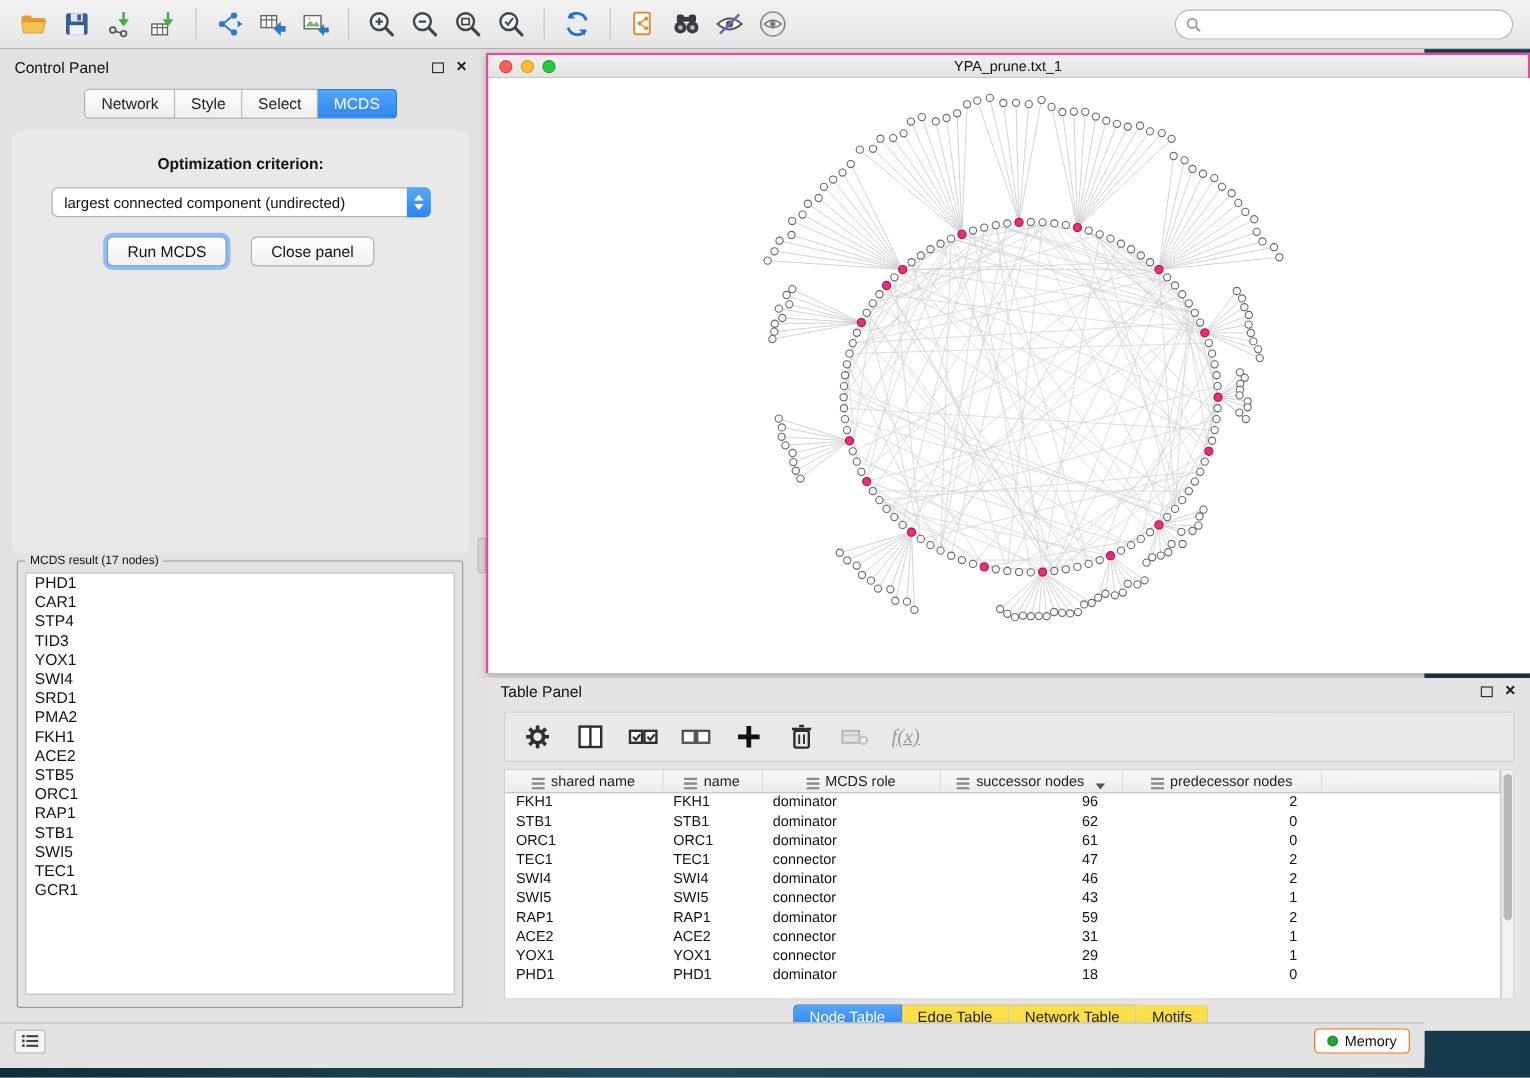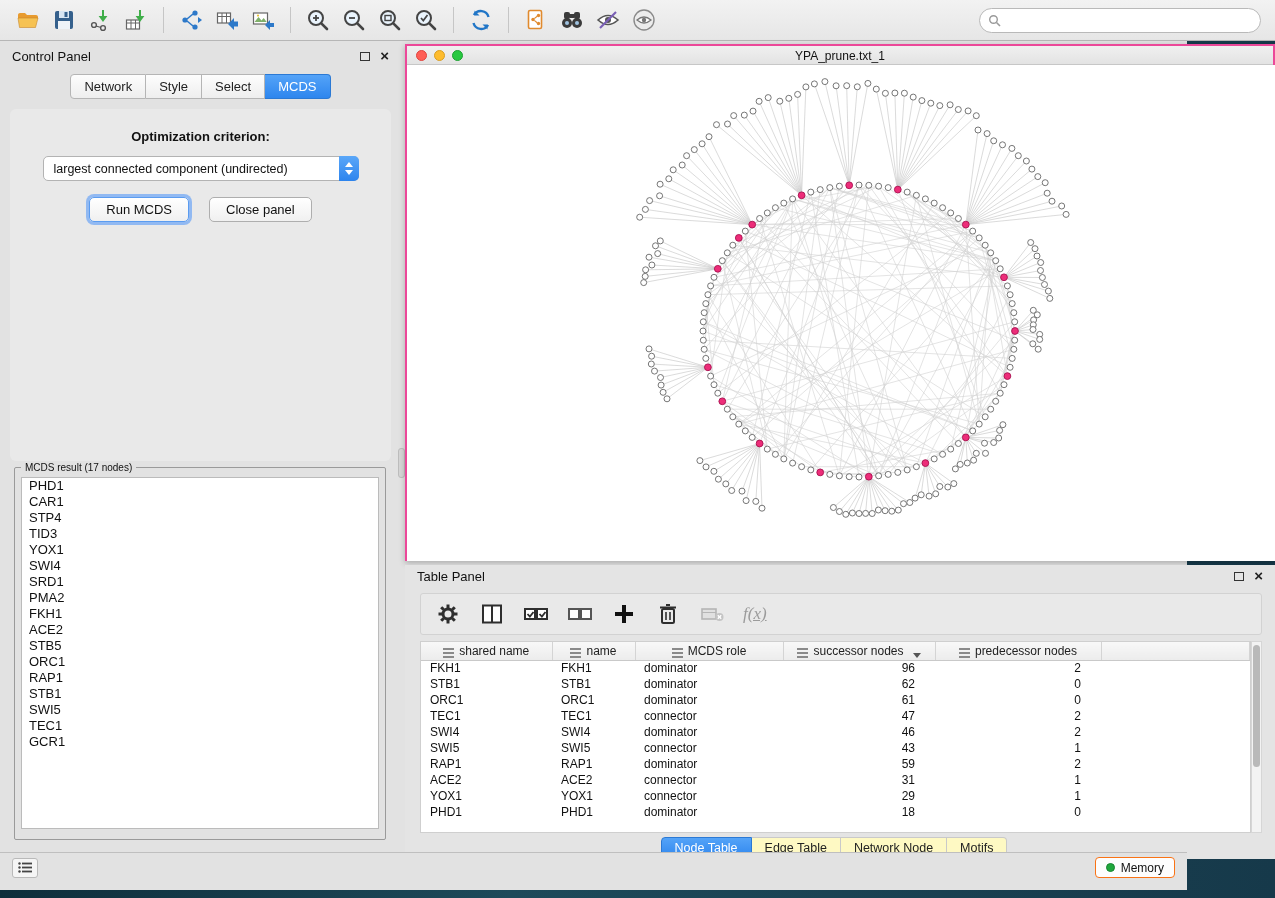--- a/index.html
+++ b/index.html
@@ -89,21 +89,21 @@
     font-size:12px; font-weight:normal; color:#222; text-align:center; position:relative; padding:0 4px; }
   .node-table th .hdr-inner { display:flex; align-items:flex-end; justify-content:center; gap:5px; }
   .node-table td { height:16px; font-size:12px; padding:0 9px; white-space:nowrap; overflow:hidden; }
   .node-table td.num { text-align:right; padding-right:20px; }
   .hdr-dd { width:0; height:0; border-left:4px solid transparent; border-right:4px solid transparent;
     border-top:5px solid #555; margin-left:4px; }
   .tbl-scrollbar { position:absolute; right:13px; top:76px; width:11px; height:192px;
     background:#f3f3f3; border:1px solid #d6d6d6; }
   .tbl-thumb { position:absolute; left:1px; top:3px; width:7px; height:122px; background:#b9b9b9; border-radius:4px; }
   .tp-tabs { position:absolute; left:0; right:12px; top:272px; display:flex; justify-content:center; }
-  .tp-tab { font-size:12.5px; padding:3px 13px; background:#fef9c3; border:1px solid #c9c9c9;
+  .tp-tab { font-size:12.5px; padding:3px 13px; background:#fde047; border:1px solid #c9c9c9;
     border-left-width:0; color:#222; }
   .tp-tab:first-child { border-left-width:1px; border-radius:4px 0 0 4px; }
   .tp-tab:last-child { border-radius:0 4px 4px 0; }
   .tp-tab.active { background:linear-gradient(#54a3f8,#2e86ee); border-color:#2b79d4; color:#fff; }
 
   
   .status-bar { position:absolute; left:0; right:0; bottom:8px; height:30px;
     background:#e2e2e2; border-top:1px solid #bfbfbf; display:flex; align-items:center; padding:0 12px; }
   .sb-list-btn { width:26px; height:20px; background:#f5f5f5; border:1px solid #b9b9b9; border-radius:3px;
     display:flex; align-items:center; justify-content:center; }
@@ -1074,21 +1074,21 @@
           </tbody>
       </table>
     </div>
     <div class="tbl-scrollbar">
       <div class="tbl-thumb"></div>
     </div>
 
     <div class="tp-tabs">
       <span class="tp-tab active">Node Table</span>
       <span class="tp-tab">Edge Table</span>
-      <span class="tp-tab">Network Node</span>
+      <span class="tp-tab">Network Table</span>
       <span class="tp-tab">Motifs</span>
     </div>
   </div>
 
   <div class="status-bar">
     <span class="sb-list-btn">
       <svg width="14" height="11" viewBox="0 0 14 11">
           <circle cx="1.5" cy="1.5" r="1.2" fill="#444"></circle>
           <rect x="4" y="0.6" width="10" height="1.8" fill="#444"></rect>
           <circle cx="1.5" cy="5.5" r="1.2" fill="#444"></circle>

